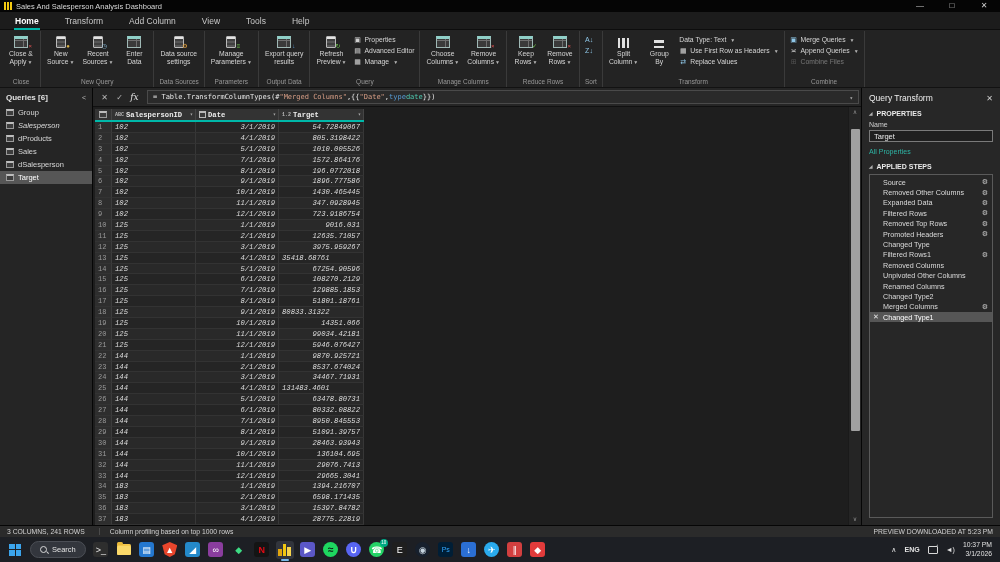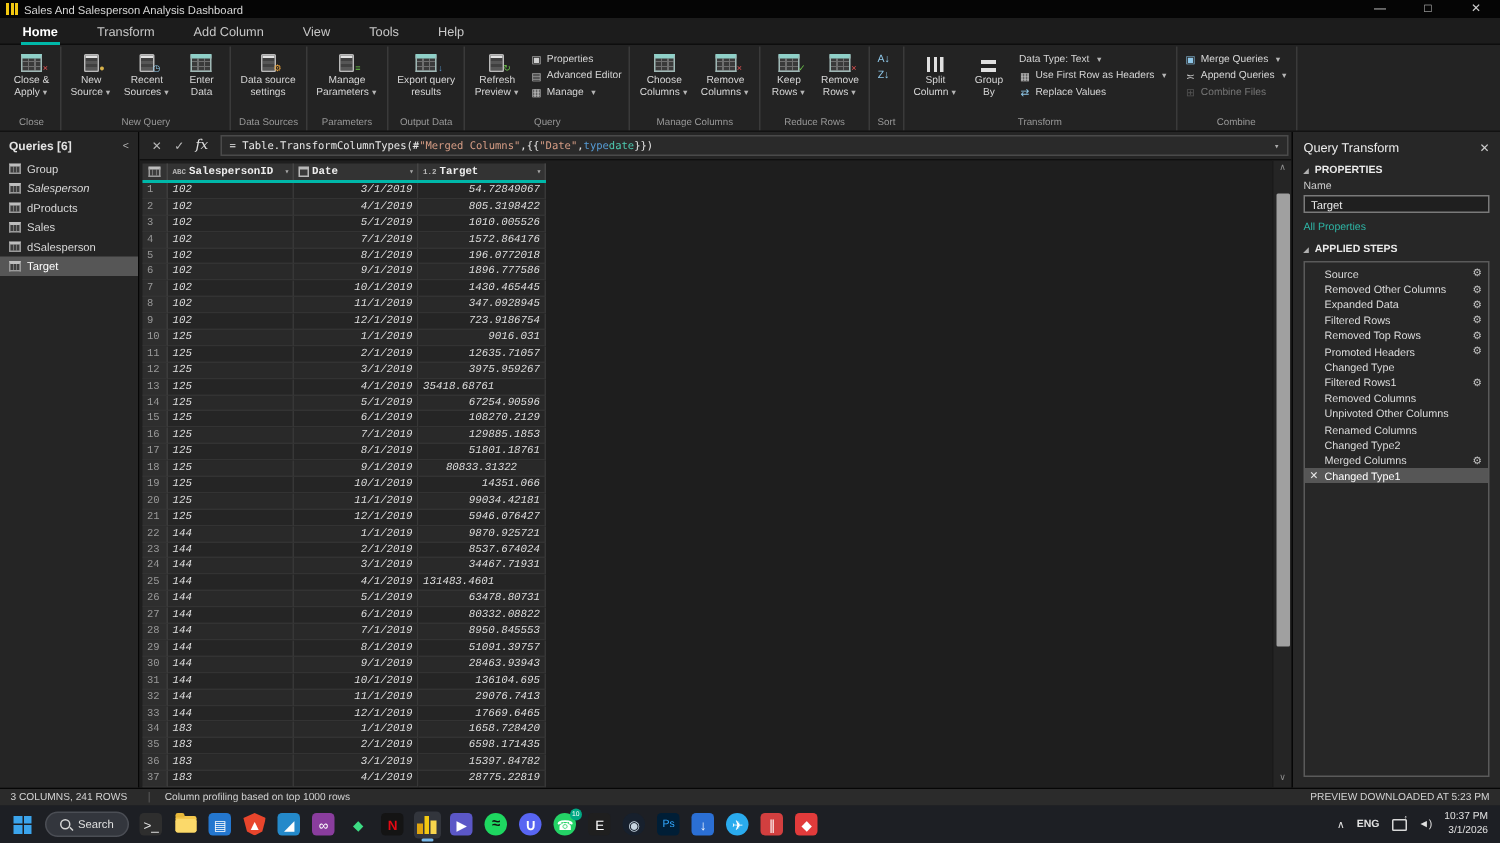--- a/index.html
+++ b/index.html
@@ -561,21 +561,21 @@
             <div class="grow">
               <div class="gnum">17</div>
               <div class="gcell" style="width: 84px; text-align: left;">125</div>
               <div class="gcell" style="width: 83px; text-align: right;">8/1/2019</div>
               <div class="gcell" style="width: 85px; text-align: right;">51801.18761</div>
             </div>
             <div class="grow">
               <div class="gnum">18</div>
               <div class="gcell" style="width: 84px; text-align: left;">125</div>
               <div class="gcell" style="width: 83px; text-align: right;">9/1/2019</div>
-              <div class="gcell" style="width: 85px; text-align: center;">80833.31322</div>
+              <div class="gcell" style="width: 85px; text-align: left;">80833.31322</div>
             </div>
             <div class="grow">
               <div class="gnum">19</div>
               <div class="gcell" style="width: 84px; text-align: left;">125</div>
               <div class="gcell" style="width: 83px; text-align: right;">10/1/2019</div>
               <div class="gcell" style="width: 85px; text-align: right;">14351.066</div>
             </div>
             <div class="grow">
               <div class="gnum">20</div>
               <div class="gcell" style="width: 84px; text-align: left;">125</div>
@@ -651,27 +651,27 @@
             <div class="grow">
               <div class="gnum">32</div>
               <div class="gcell" style="width: 84px; text-align: left;">144</div>
               <div class="gcell" style="width: 83px; text-align: right;">11/1/2019</div>
               <div class="gcell" style="width: 85px; text-align: right;">29076.7413</div>
             </div>
             <div class="grow">
               <div class="gnum">33</div>
               <div class="gcell" style="width: 84px; text-align: left;">144</div>
               <div class="gcell" style="width: 83px; text-align: right;">12/1/2019</div>
-              <div class="gcell" style="width: 85px; text-align: right;">17669.6465</div>
+              <div class="gcell" style="width: 85px; text-align: right;">29665.3041</div>
             </div>
             <div class="grow">
               <div class="gnum">34</div>
               <div class="gcell" style="width: 84px; text-align: left;">183</div>
               <div class="gcell" style="width: 83px; text-align: right;">1/1/2019</div>
-              <div class="gcell" style="width: 85px; text-align: right;">1658.728420</div>
+              <div class="gcell" style="width: 85px; text-align: right;">1394.216707</div>
             </div>
             <div class="grow">
               <div class="gnum">35</div>
               <div class="gcell" style="width: 84px; text-align: left;">183</div>
               <div class="gcell" style="width: 83px; text-align: right;">2/1/2019</div>
               <div class="gcell" style="width: 85px; text-align: right;">6598.171435</div>
             </div>
             <div class="grow">
               <div class="gnum">36</div>
               <div class="gcell" style="width: 84px; text-align: left;">183</div>

